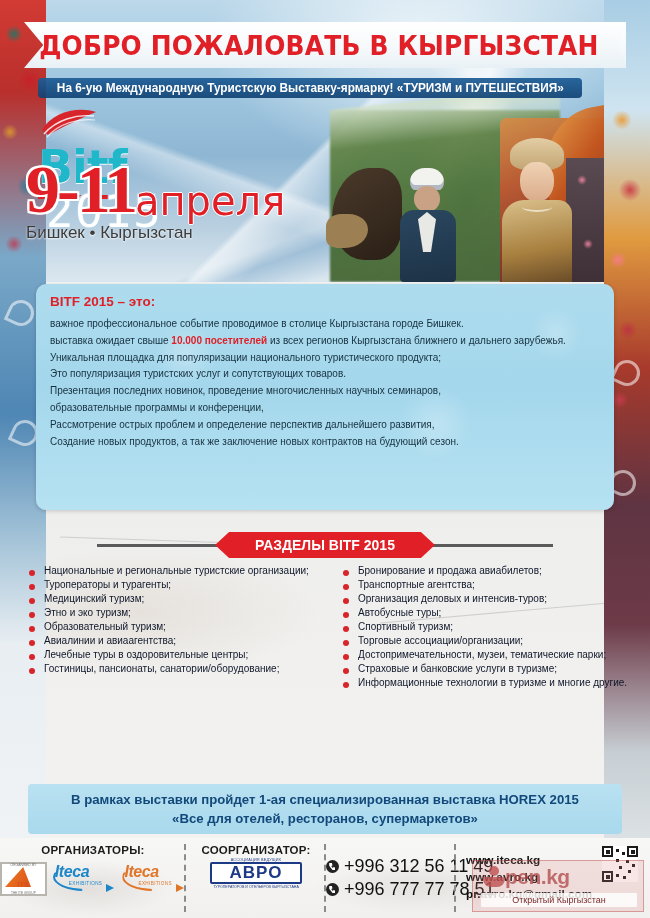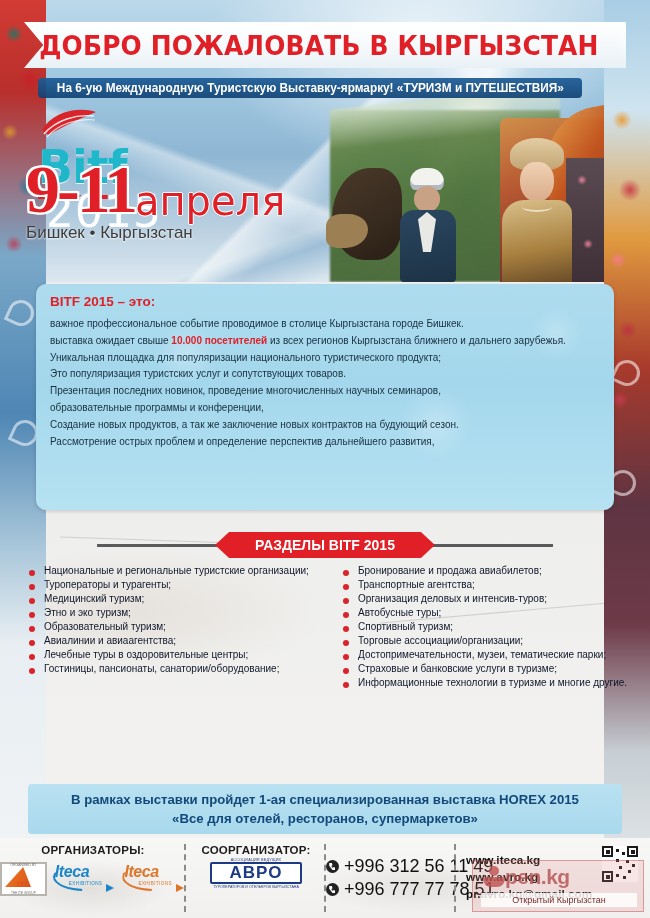--- a/index.html
+++ b/index.html
@@ -422,22 +422,22 @@
   <div class="info-panel">
     <div class="info-title">BITF 2015 – это:</div>
     <div class="info-line">важное профессиональное событие проводимое в столице Кыргызстана городе Бишкек.</div>
     <div class="info-line just">
       <span>выставка ожидает свыше </span><span class="hl">10.000 посетителей</span><span> из всех регионов Кыргызстана ближнего и дальнего зарубежья.</span>
     </div>
     <div class="info-line">Уникальная площадка для популяризации национального туристического продукта;</div>
     <div class="info-line">Это популяризация туристских услуг и сопутствующих товаров.</div>
     <div class="info-line just">Презентация последних новинок, проведение многочисленных научных семинаров,</div>
     <div class="info-line">образовательные программы и конференции,</div>
+    <div class="info-line">Рассмотрение острых проблем и определение перспектив дальнейшего развития,</div>
     <div class="info-line">Создание новых продуктов, а так же заключение новых контрактов на будующий сезон.</div>
-    <div class="info-line">Рассмотрение острых проблем и определение перспектив дальнейшего развития,</div>
   </div>
 
   <div class="divider">
     <div class="rule"></div>
     <div class="flag">РАЗДЕЛЫ BITF 2015</div>
     <div class="rule"></div>
   </div>
 
   <div class="cols">
     <div class="col left">

